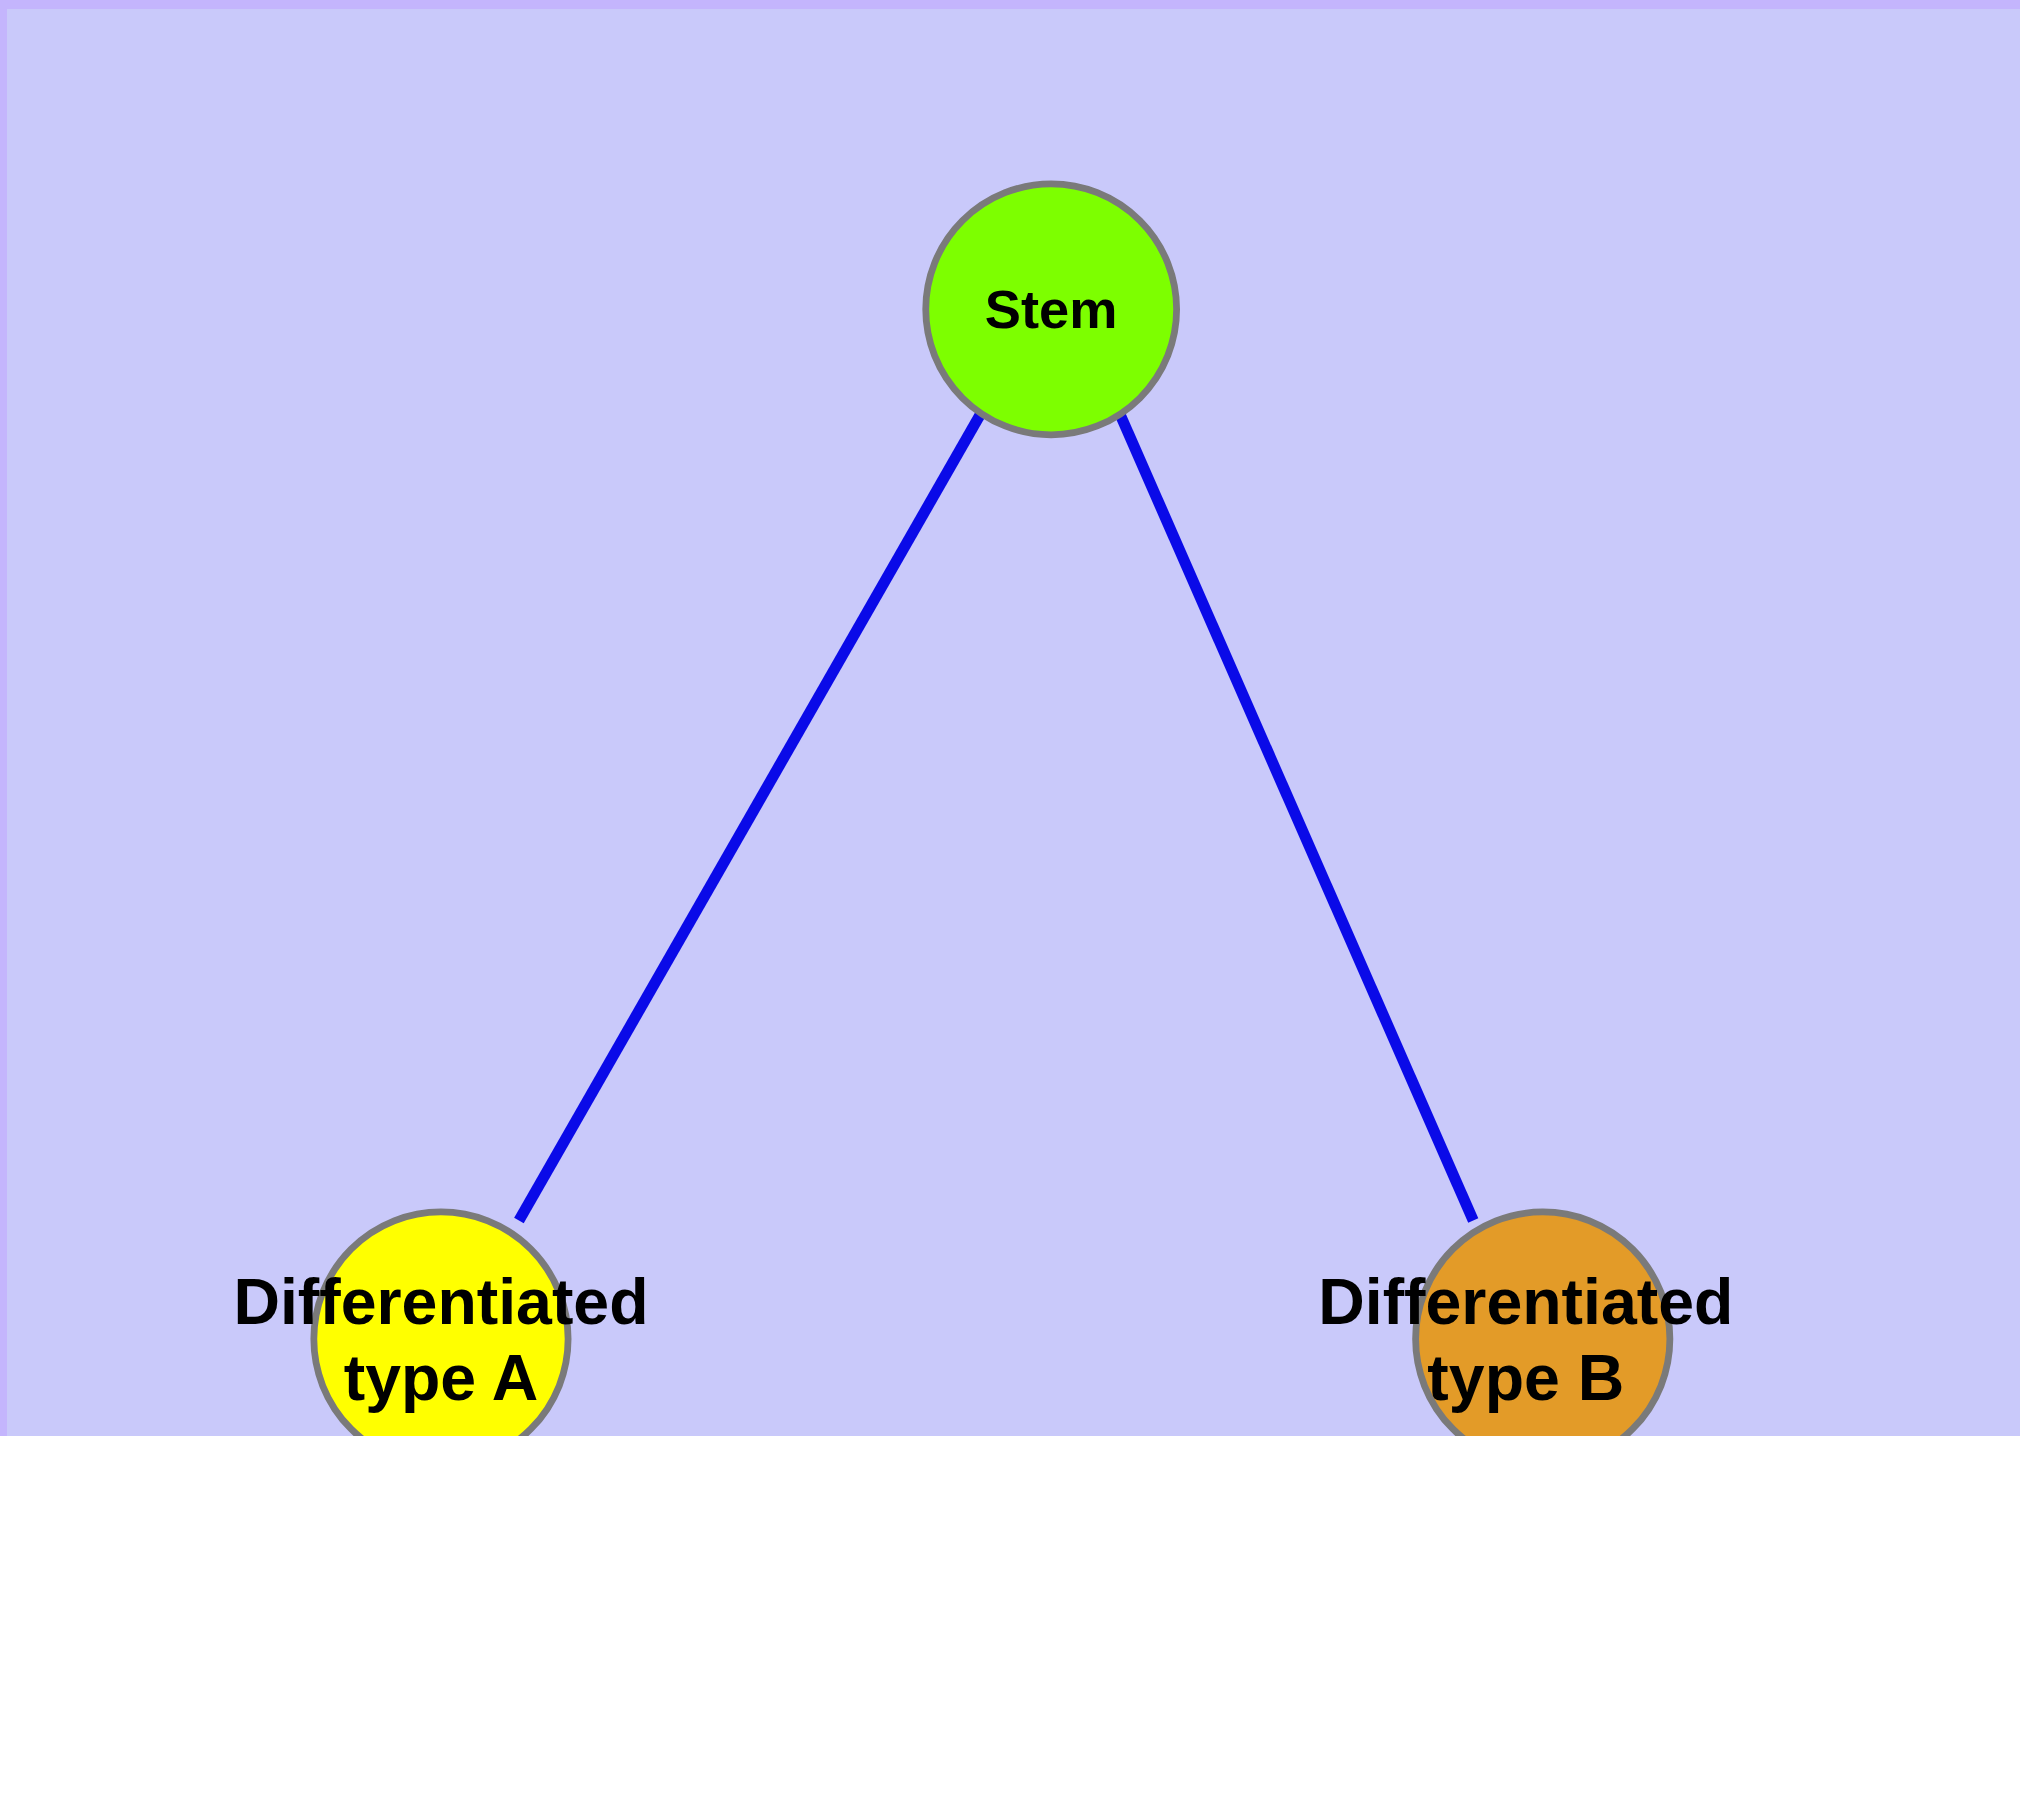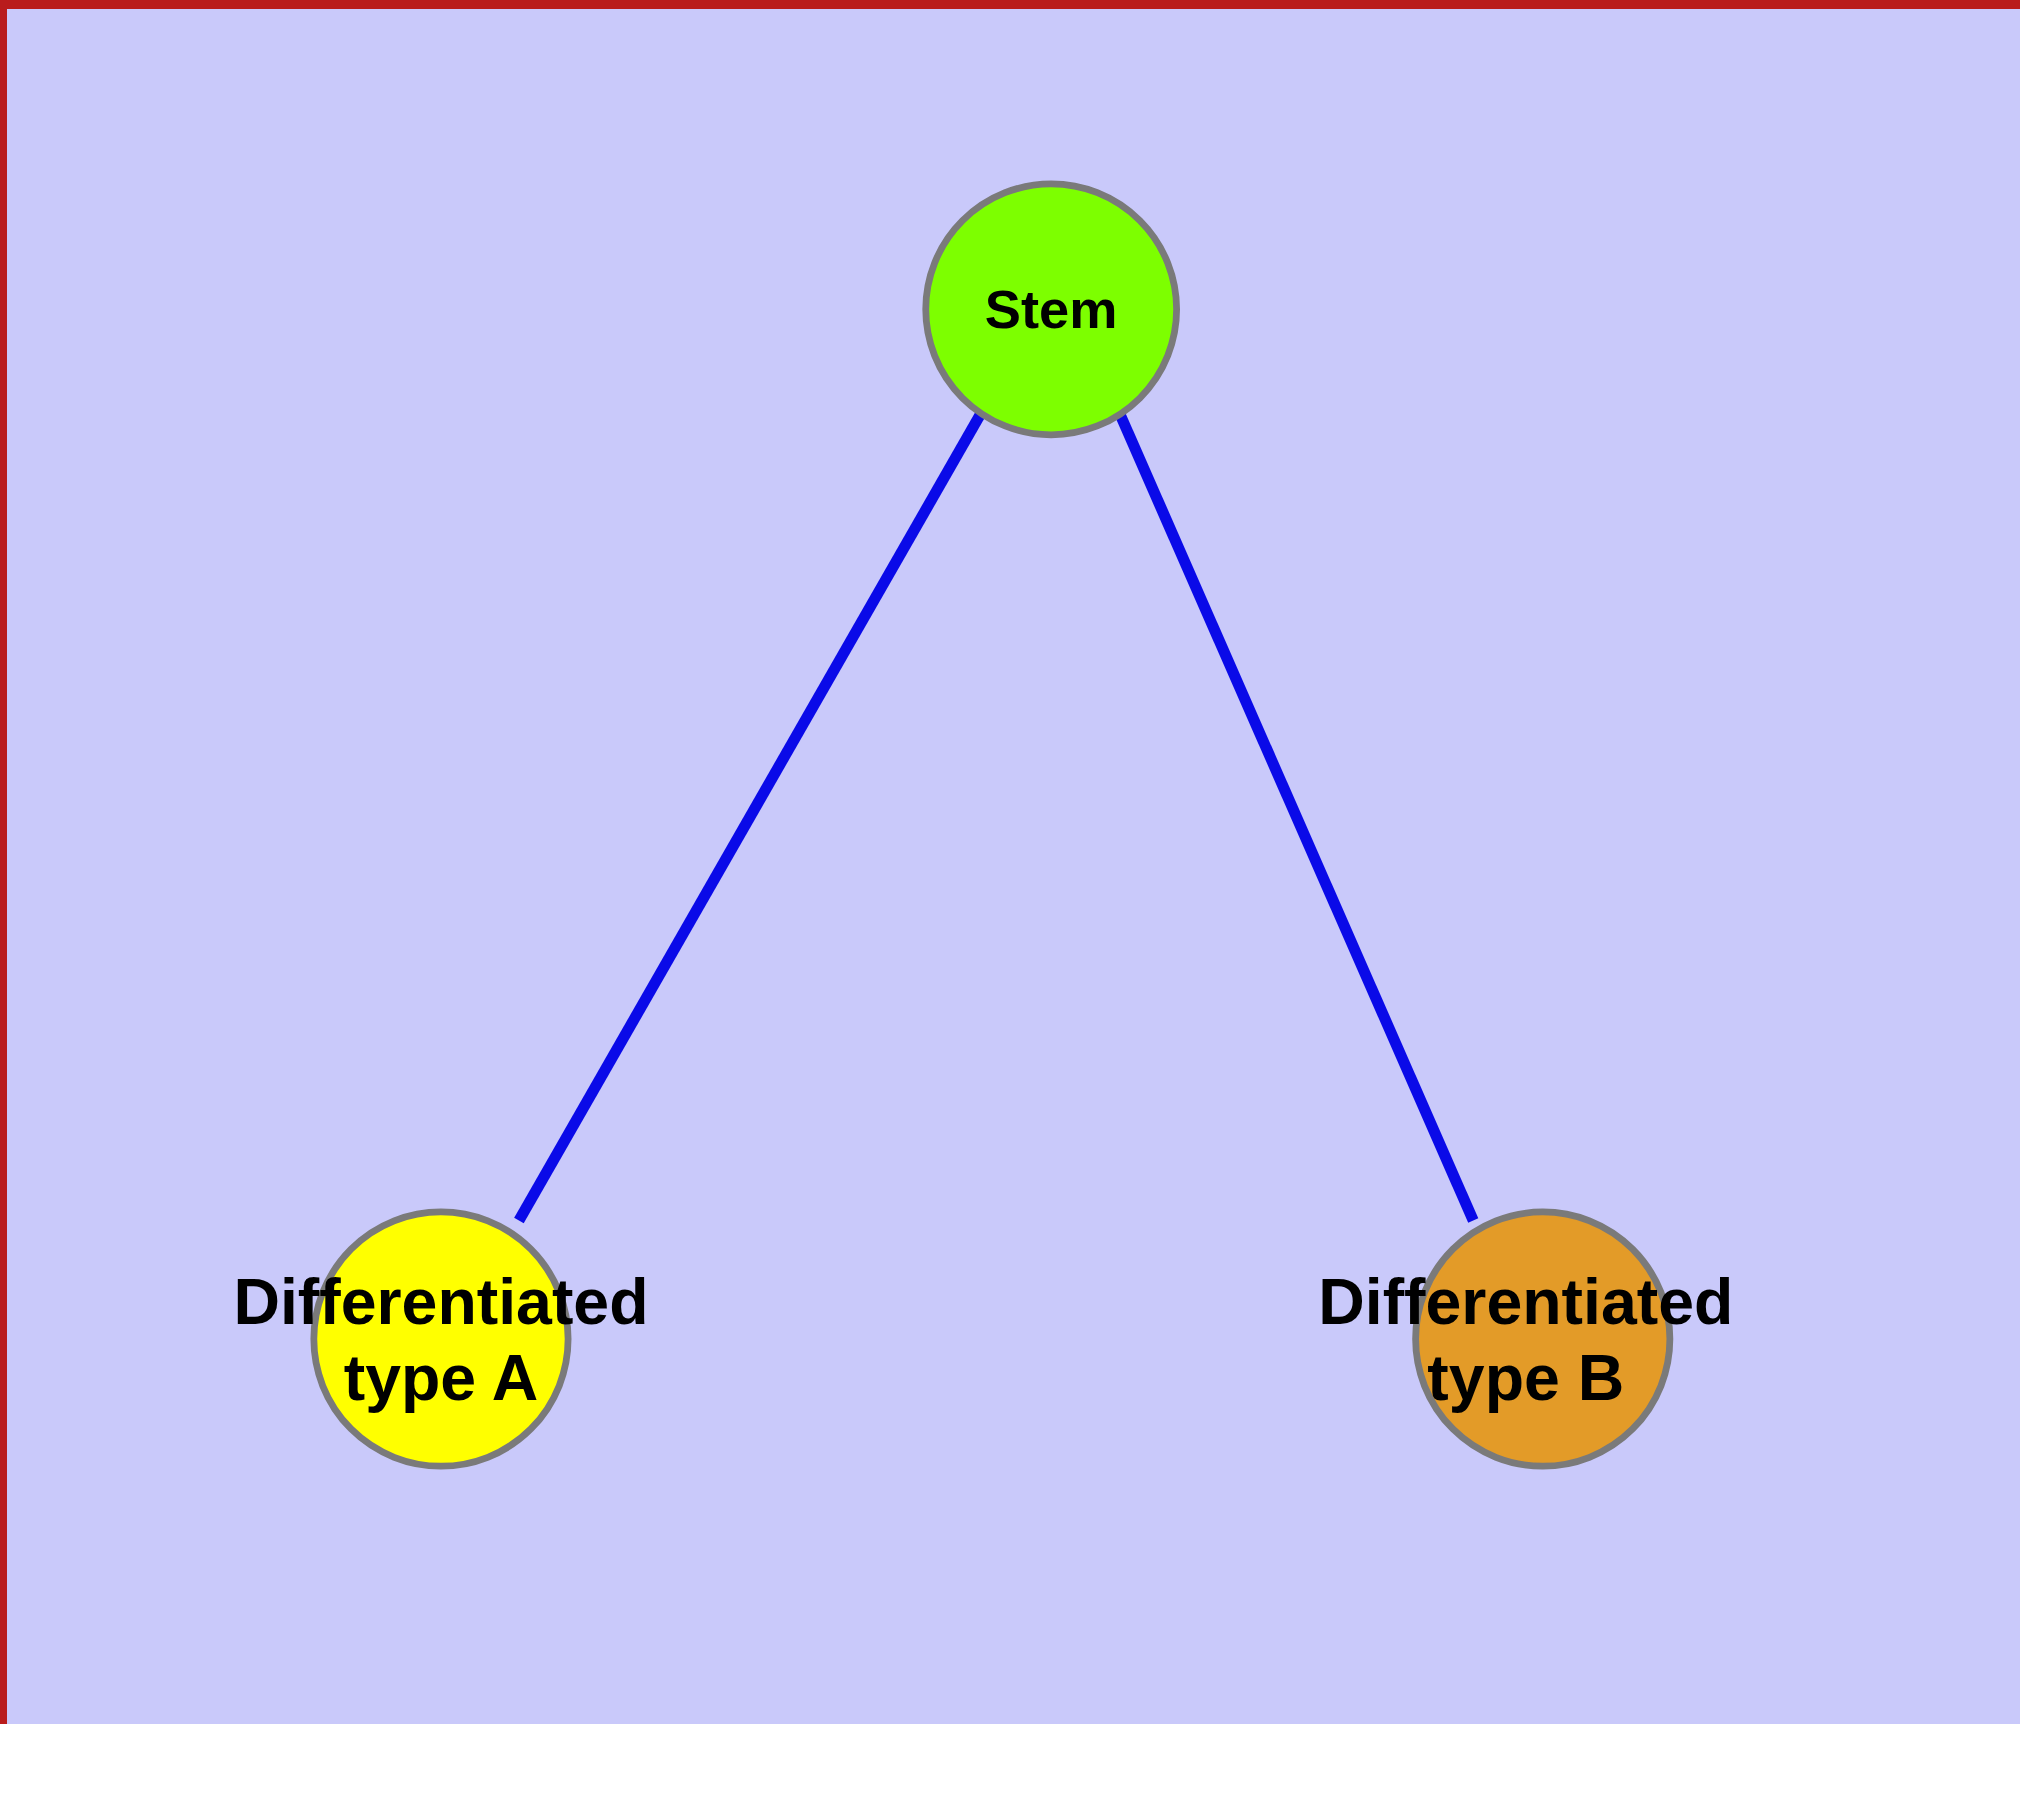--- a/index.html
+++ b/index.html
@@ -4,22 +4,22 @@
 <title>Cell Differentiation Graph</title>
 <style>
   html, body {
     margin: 0;
     padding: 0;
     background: #ffffff;
   }
   #canvas {
     position: relative;
     width: 2021px;
-    height: 1724px;
-    background: #b91c1c;
+    height: 1436px;
+    background: #c4b5fd;
     overflow: hidden;
     font-family: "Liberation Sans", "DejaVu Sans", sans-serif;
   }
   #plot-area {
     position: absolute;
     left: 6.8px;
     top: 8.5px;
     width: 2014px;
     height: 1804px;
     background: #c9c9fa;

